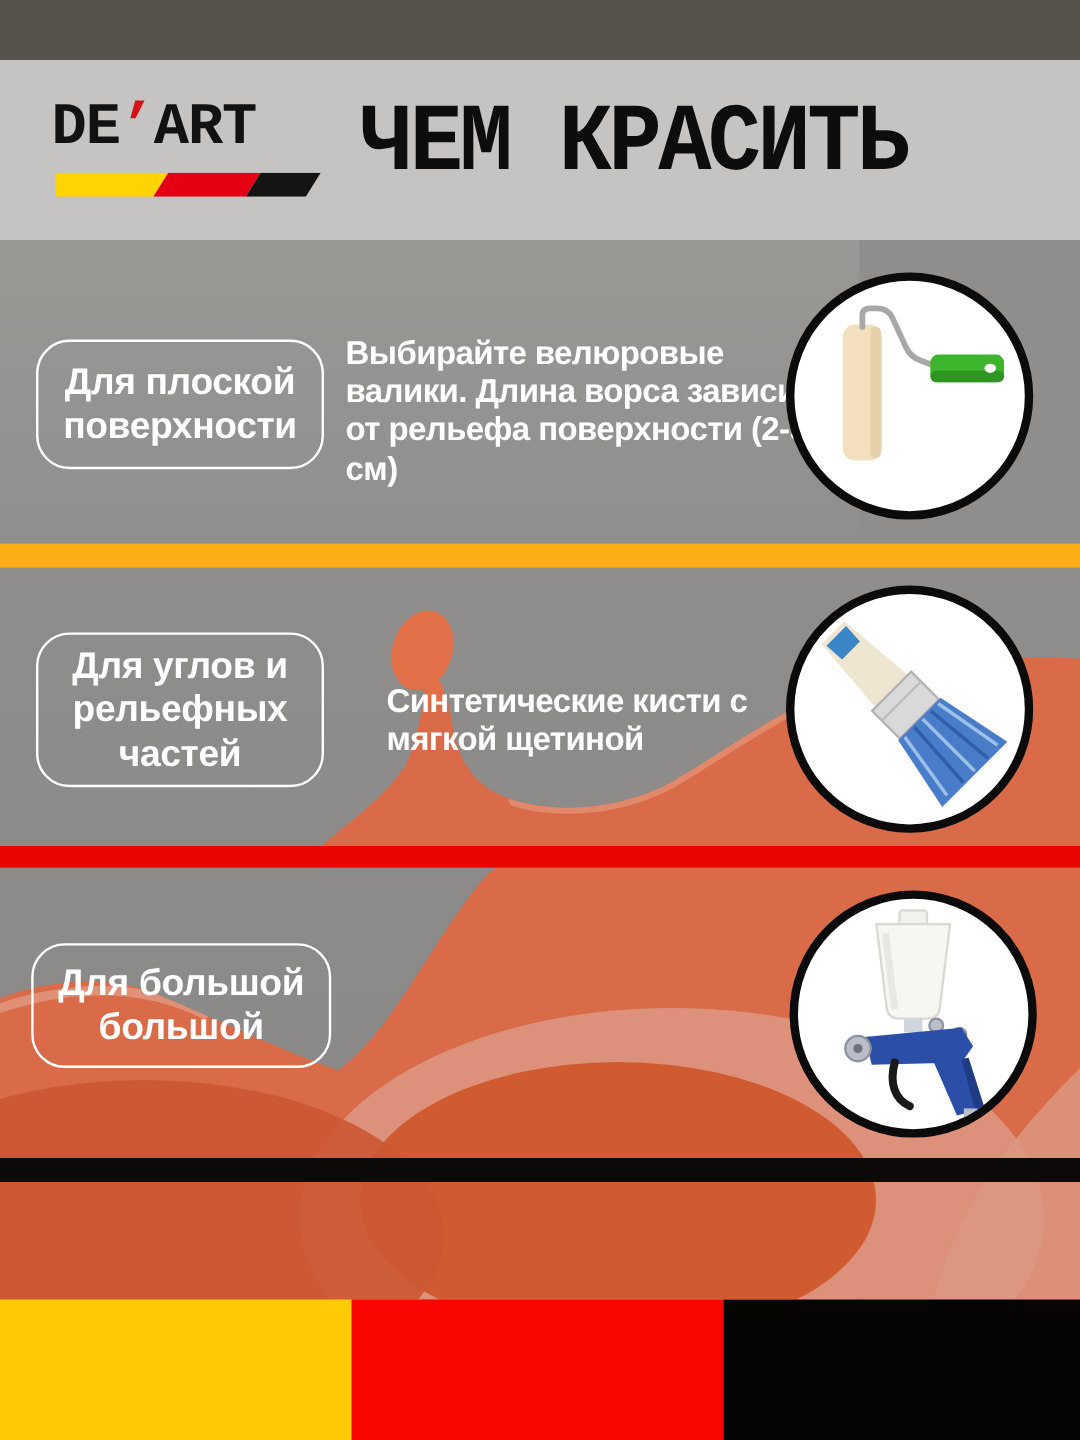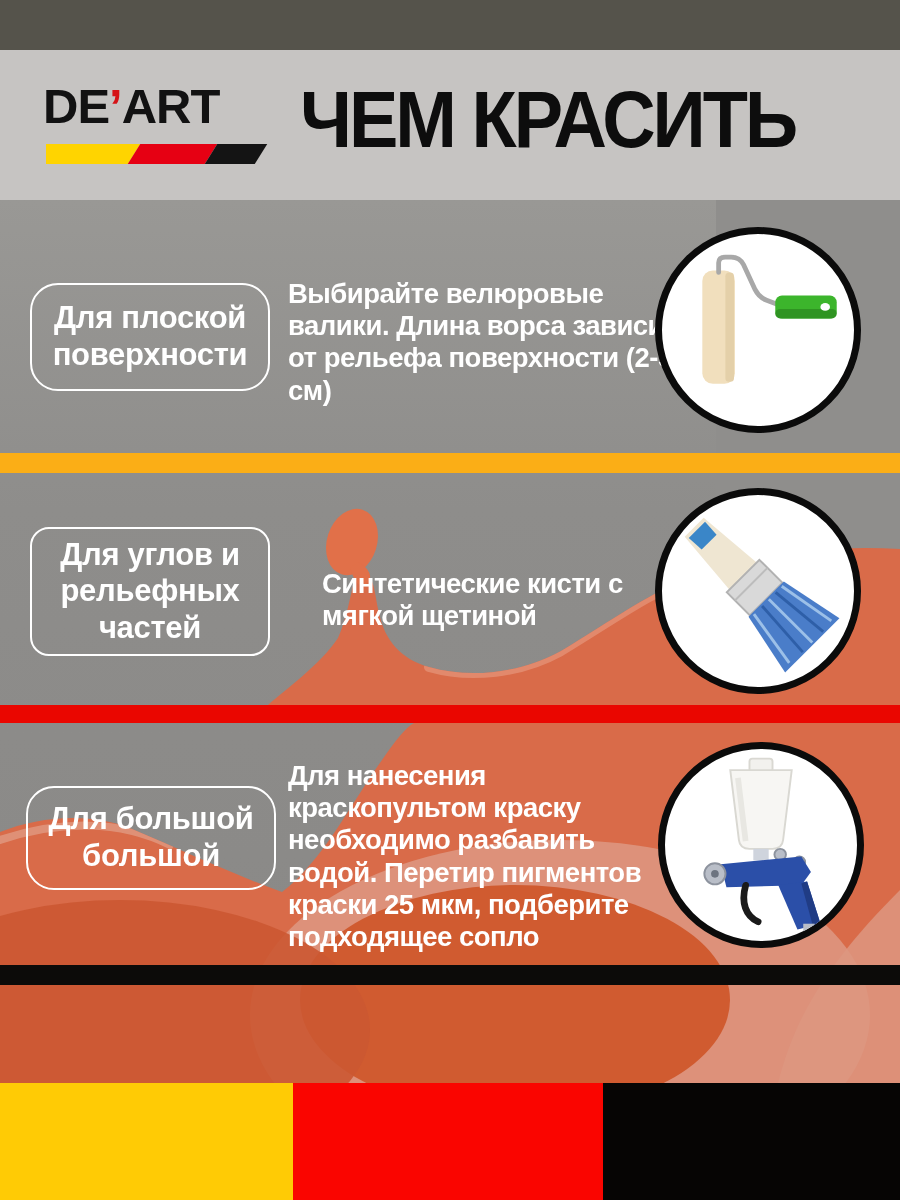--- a/index.html
+++ b/index.html
@@ -26,21 +26,21 @@
   .stripe{position:absolute;left:0;width:900px;}
   .stripe-yellow{top:253px;height:20px;}
   .stripe-red{top:505px;height:18px;}
   .stripe-black{top:765px;height:20px;}
   .label-box{
     position:absolute;border:2px solid #ffffff;border-radius:28px;
     display:flex;align-items:center;justify-content:center;text-align:center;
     color:#ffffff;font-weight:bold;font-size:31px;line-height:1.18;letter-spacing:-0.3px;
   }
   .label-1{left:30px;top:83px;width:236px;height:104px;}
-  .label-2{left:30px;top:327px;width:236px;height:125px;border-radius:19px;}
+  .label-2{left:30px;top:327px;width:236px;height:125px;}
   .label-3{left:26px;top:586px;width:246px;height:100px;}
   .desc{
     position:absolute;color:#ffffff;font-weight:bold;font-size:27.5px;
     line-height:1.17;letter-spacing:-0.5px;
   }
   .desc-1{left:288px;top:78px;width:390px;}
   .desc-2{left:288px;top:368px;width:360px;margin-left:34px;}
   .desc-3{left:288px;top:560px;width:380px;}
   .photo-circle{
     position:absolute;width:206px;height:206px;border-radius:50%;
@@ -50,21 +50,21 @@
   .circle-2{left:655px;top:288px;}
   .circle-3{left:658px;top:542px;}
   .footer{position:absolute;left:0;top:1083px;width:900px;height:117px;display:flex;}
   .footer .block{height:117px;}
 </style>
 </head>
 <body>
 
 <div class="top-band" style="background: rgb(85, 83, 75);"></div>
 
-<div class="header" style="background: rgb(198, 196, 194);">
+<div class="header" style="background: rgb(198, 196, 194); font-family: Liberation Mono, monospace;">
   <div class="logo">
     <div class="logo-text"><span>DE</span><span class="apo">’</span><span>ART</span></div>
     <div class="logo-stripe">
       <div class="seg" style="left: -12px; width: 100px; background: rgb(255, 212, 0);"></div>
       <div class="seg" style="left: 88px; width: 77px; background: rgb(230, 0, 19);"></div>
       <div class="seg" style="left: 165px; width: 50px; background: rgb(20, 20, 20);"></div>
     </div>
   </div>
   <div class="page-title">ЧЕМ КРАСИТЬ</div>
 </div>
@@ -152,21 +152,20 @@
         <line x1="102" y1="114" x2="102" y2="178" stroke="#9cc0e8" stroke-width="3"></line>
         <line x1="112" y1="114" x2="118" y2="178" stroke="#2e5fa8" stroke-width="3"></line>
         <line x1="121" y1="114" x2="132" y2="176" stroke="#9cc0e8" stroke-width="3"></line>
       </g>
     </svg>
   </div>
 
   <div class="label-box label-3">
     <span>Для большой большой</span>
   </div>
-  <div class="desc desc-3">Для нанесения краскопультом краску необходимо разбавить водой. Перетир пигментов краски 25 мкм, подберите подходящее сопло</div>
   <div class="photo-circle circle-3">
     <svg width="192" height="192" viewBox="0 0 200 200">
       <rect x="88" y="10" width="24" height="14" rx="3" fill="#f2f1ee" stroke="#d9d8d2" stroke-width="2"></rect>
       <path d="M 68 22 L 132 22 L 123 95 Q 122 104 112 104 L 88 104 Q 78 104 77 95 Z" fill="#f7f6f3" stroke="#d9d8d2" stroke-width="2"></path>
       <path d="M 76 30 L 84 96" stroke="#e8e7e2" stroke-width="6" fill="none"></path>
       <rect x="92" y="104" width="16" height="12" fill="#cfd4dd"></rect>
       <circle cx="120" cy="110" r="6" fill="#b9bec8" stroke="#8d939e" stroke-width="2"></circle>
       <circle cx="140" cy="118" r="6" fill="#b9bec8" stroke="#8d939e" stroke-width="2"></circle>
       <polygon points="58,120 142,112 152,128 142,142 64,144" fill="#2b4fa8"></polygon>
       <circle cx="52" cy="130" r="11" fill="#b9bec8" stroke="#8d939e" stroke-width="2"></circle>

